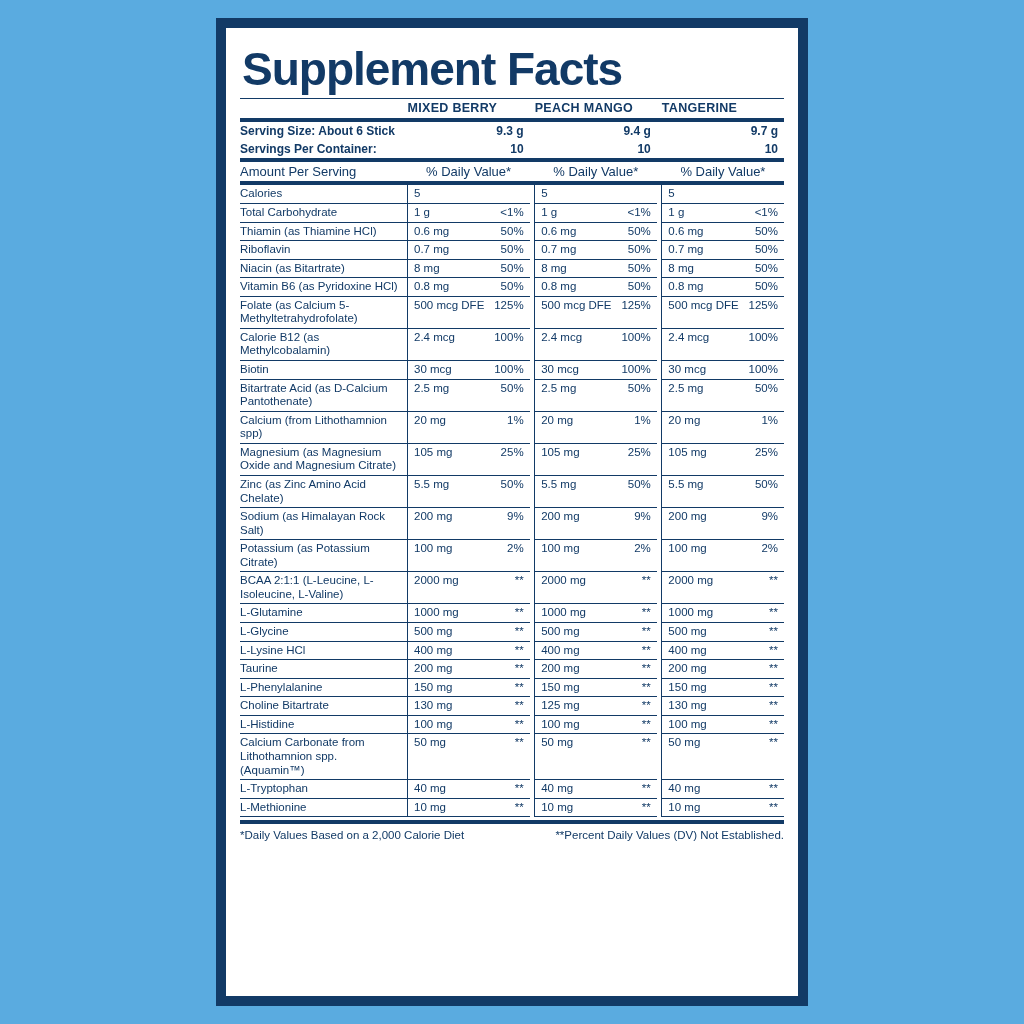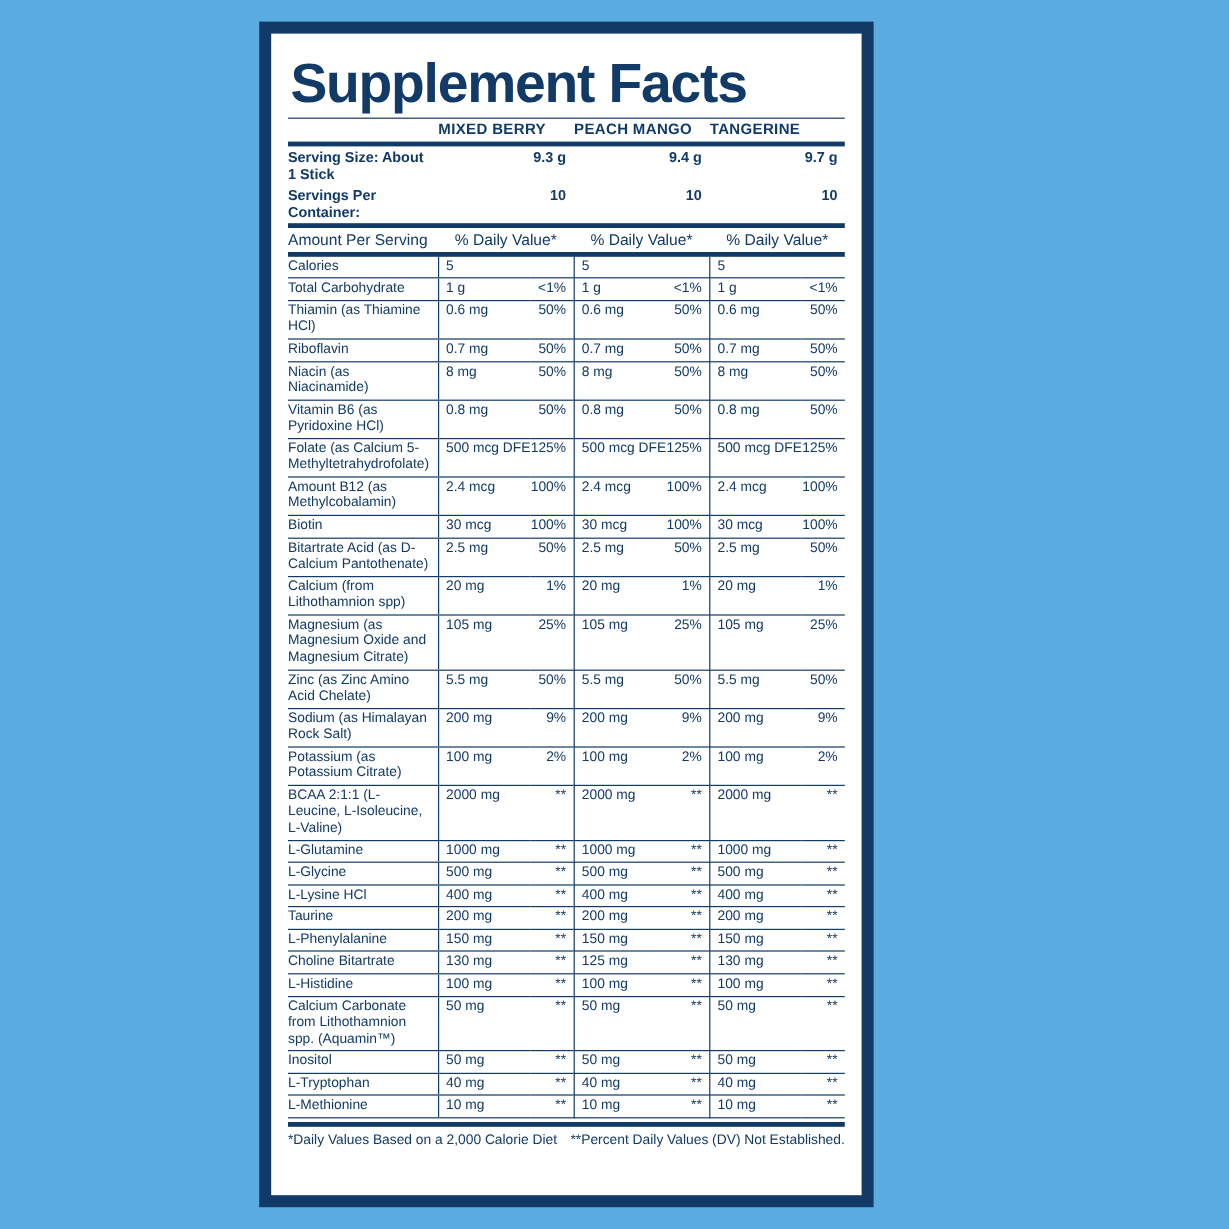--- a/index.html
+++ b/index.html
@@ -10,21 +10,21 @@
     width: 1024px;
     height: 1024px;
     background: #5aabe0;
     font-family: "Liberation Sans", sans-serif;
     overflow: hidden;
   }
   #panel-outer {
     position: absolute;
     left: 216px;
     top: 18px;
-    width: 512px;
+    width: 592px;
     height: 988px;
     background: #123a66;
     box-sizing: border-box;
     padding: 10px;
   }
   #panel-inner {
     width: 100%;
     height: 100%;
     background: #ffffff;
     box-sizing: border-box;
@@ -116,21 +116,21 @@
         <td colspan="2">TANGERINE</td>
       </tr>
 
       <tr>
         <td colspan="9" style="padding:0">
           <div class="rule-med"></div>
         </td>
       </tr>
 
       <tr class="serving">
-        <td class="col-name">Serving Size: About 1 Stick</td>
+        <td class="col-name">Serving Size: About 6 Stick</td>
         <td colspan="2" class="col-dv">9.3 g</td>
         <td></td>
         <td colspan="2" class="col-dv">9.4 g</td>
         <td></td>
         <td colspan="2" class="col-dv">9.7 g</td>
       </tr>
 
       <tr class="serving">
         <td class="col-name">Servings Per Container:</td>
         <td colspan="2" class="col-dv">10</td>
@@ -201,21 +201,21 @@
             <td class="col-amt amt-wrap bdr-l">0.7 mg</td>
             <td class="col-dv">50%</td>
             <td style="border-bottom: none;"></td>
             <td class="col-amt amt-wrap bdr-l">0.7 mg</td>
             <td class="col-dv">50%</td>
             <td style="border-bottom: none;"></td>
             <td class="col-amt amt-wrap bdr-l">0.7 mg</td>
             <td class="col-dv">50%</td>
           </tr>
           <tr class="bot-thin">
-            <td class="col-name">Niacin (as Niacinamide)</td>
+            <td class="col-name">Niacin (as Bitartrate)</td>
             <td class="col-amt amt-wrap bdr-l">8 mg</td>
             <td class="col-dv">50%</td>
             <td style="border-bottom: none;"></td>
             <td class="col-amt amt-wrap bdr-l">8 mg</td>
             <td class="col-dv">50%</td>
             <td style="border-bottom: none;"></td>
             <td class="col-amt amt-wrap bdr-l">8 mg</td>
             <td class="col-dv">50%</td>
           </tr>
           <tr class="bot-thin">
@@ -234,21 +234,21 @@
             <td class="col-amt amt-wrap bdr-l">500 mcg DFE</td>
             <td class="col-dv">125%</td>
             <td style="border-bottom: none;"></td>
             <td class="col-amt amt-wrap bdr-l">500 mcg DFE</td>
             <td class="col-dv">125%</td>
             <td style="border-bottom: none;"></td>
             <td class="col-amt amt-wrap bdr-l">500 mcg DFE</td>
             <td class="col-dv">125%</td>
           </tr>
           <tr class="bot-thin">
-            <td class="col-name">Amount B12 (as Methylcobalamin)</td>
+            <td class="col-name">Calorie B12 (as Methylcobalamin)</td>
             <td class="col-amt amt-wrap bdr-l">2.4 mcg</td>
             <td class="col-dv">100%</td>
             <td style="border-bottom: none;"></td>
             <td class="col-amt amt-wrap bdr-l">2.4 mcg</td>
             <td class="col-dv">100%</td>
             <td style="border-bottom: none;"></td>
             <td class="col-amt amt-wrap bdr-l">2.4 mcg</td>
             <td class="col-dv">100%</td>
           </tr>
           <tr class="bot-thin">
@@ -411,31 +411,20 @@
             <td class="col-dv">**</td>
             <td style="border-bottom: none;"></td>
             <td class="col-amt amt-wrap bdr-l">100 mg</td>
             <td class="col-dv">**</td>
             <td style="border-bottom: none;"></td>
             <td class="col-amt amt-wrap bdr-l">100 mg</td>
             <td class="col-dv">**</td>
           </tr>
           <tr class="bot-thin">
             <td class="col-name">Calcium Carbonate from Lithothamnion spp. (Aquamin™)</td>
-            <td class="col-amt amt-wrap bdr-l">50 mg</td>
-            <td class="col-dv">**</td>
-            <td style="border-bottom: none;"></td>
-            <td class="col-amt amt-wrap bdr-l">50 mg</td>
-            <td class="col-dv">**</td>
-            <td style="border-bottom: none;"></td>
-            <td class="col-amt amt-wrap bdr-l">50 mg</td>
-            <td class="col-dv">**</td>
-          </tr>
-          <tr class="bot-thin">
-            <td class="col-name">Inositol</td>
             <td class="col-amt amt-wrap bdr-l">50 mg</td>
             <td class="col-dv">**</td>
             <td style="border-bottom: none;"></td>
             <td class="col-amt amt-wrap bdr-l">50 mg</td>
             <td class="col-dv">**</td>
             <td style="border-bottom: none;"></td>
             <td class="col-amt amt-wrap bdr-l">50 mg</td>
             <td class="col-dv">**</td>
           </tr>
           <tr class="bot-thin">

